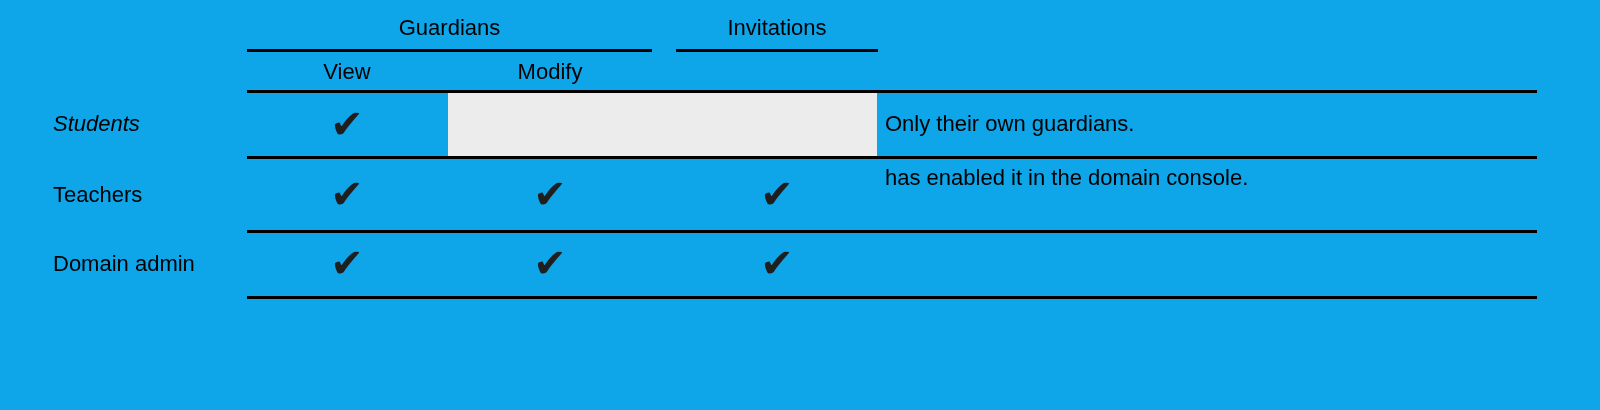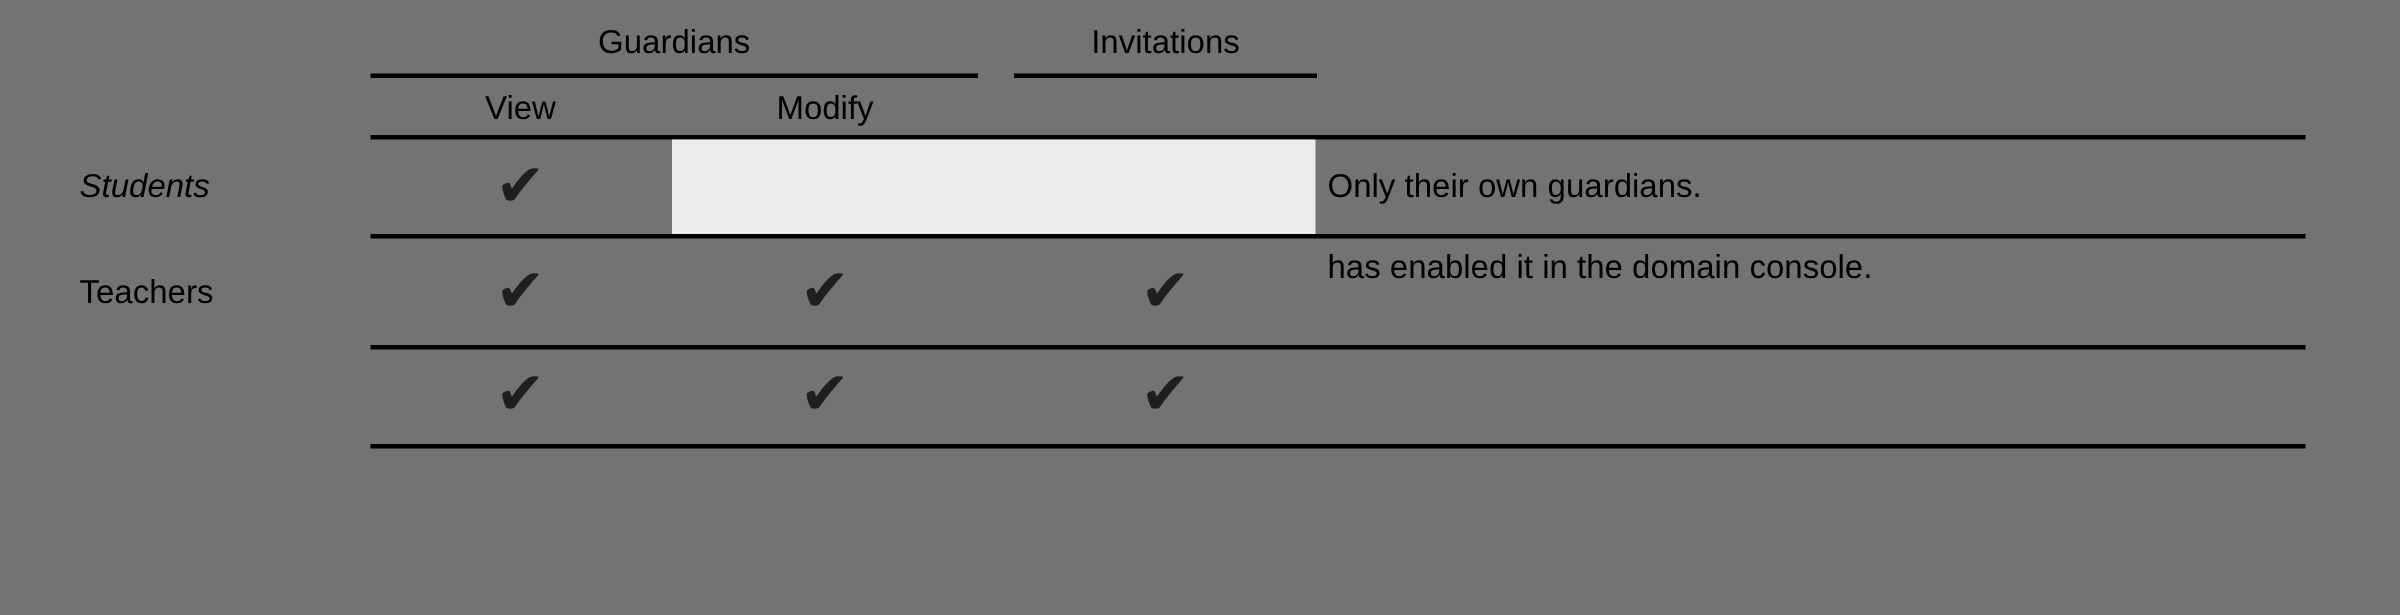--- a/index.html
+++ b/index.html
@@ -4,21 +4,21 @@
 <style>
   html, body {
     margin: 0;
     padding: 0;
     background: #ffffff;
   }
   #canvas {
     position: relative;
     width: 1600px;
     height: 410px;
-    background: #737373;
+    background: #0ea5e9;
     font-family: "Liberation Sans", "DejaVu Sans", sans-serif;
     color: #000000;
     overflow: hidden;
   }
   .abs { position: absolute; }
   .txt {
     font-size: 22px;
     line-height: 24px;
     color: #000000;
     white-space: nowrap;
@@ -103,19 +103,20 @@
 
   <div class="abs txt lbl lbl-teachers">Teachers</div>
   <div class="chk c-view r2">✔</div>
   <div class="chk c-modify r2">✔</div>
   <div class="chk c-inv r2">✔</div>
   <div class="abs note note-teachers">
     <div class="txt">has enabled it in the domain console.</div>
   </div>
   <div class="hline rule-r2"></div>
 
+  <div class="abs txt lbl lbl-admin">Domain admin</div>
   <div class="chk c-view r3">✔</div>
   <div class="chk c-modify r3">✔</div>
   <div class="chk c-inv r3">✔</div>
   <div class="hline rule-r3"></div>
 
 
 </div>
 
 </body></html>

